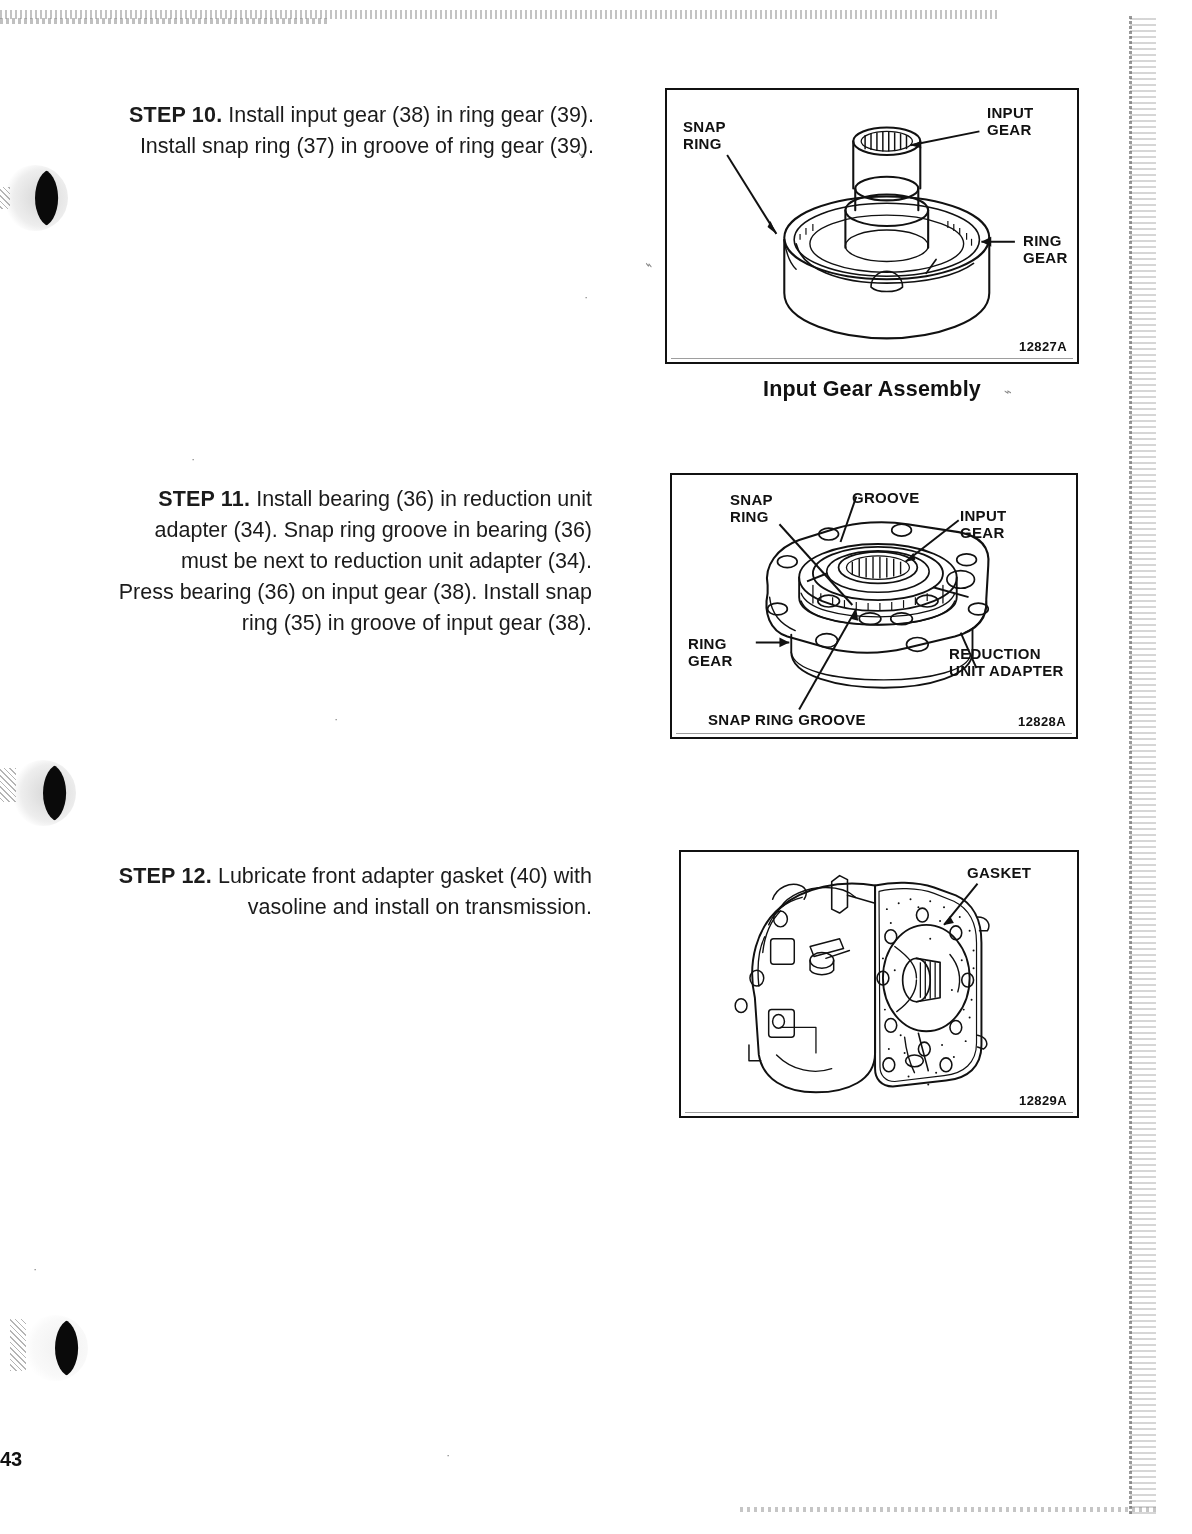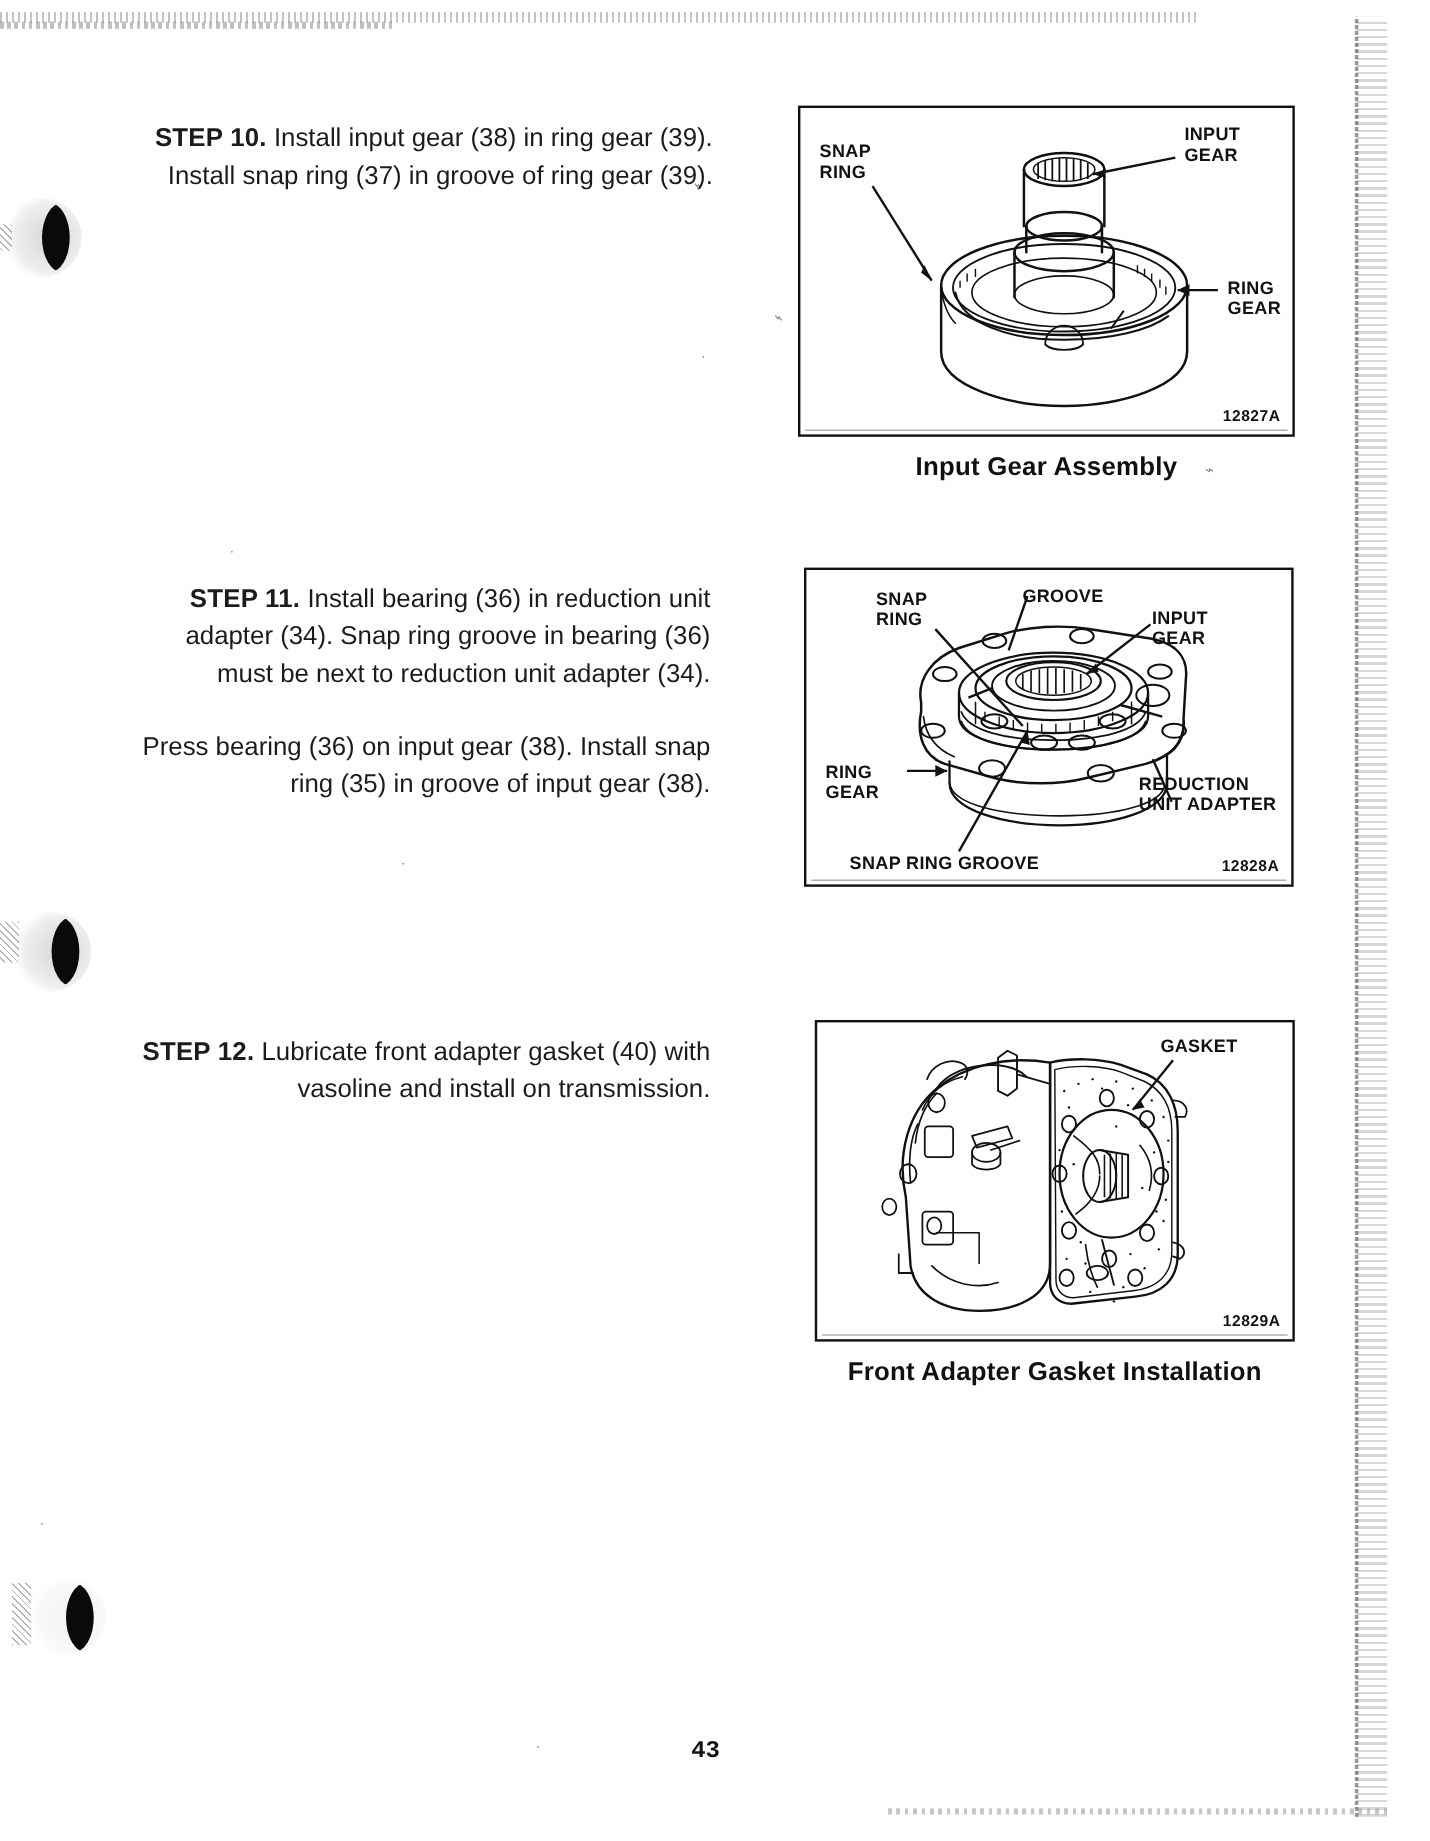--- a/index.html
+++ b/index.html
@@ -98,21 +98,21 @@
     font-size: 21.5px;
     line-height: 31px;
     color: #1b1b1b;
     text-align: justify;
   }
   .step-block .lead {
     font-weight: bold;
     letter-spacing: .2px;
   }
   .step-block p { margin: 0; text-align: right; }
-  .step-block p + p { margin-top: 30px; }
+  .step-block p + p { }
 
   #step10 { left: 114px; top: 100px;  width: 480px; text-align: left; }
   #step11 { left: 114px; top: 484px;  width: 478px; }
   #step12 { left: 114px; top: 861px;  width: 478px; }
 
   
   .figure { position: absolute; }
   .fig-box {
     position: relative;
     border: 2.5px solid #111;
@@ -159,25 +159,24 @@
   #fig3 { left: 679px; top: 850px; width: 400px; }
   #fig3 .fig-box { width: 400px; height: 268px; }
 
   svg.art { display:block; width: 100%; height: 100%; }
 
   
   #page-number {
     position: absolute;
     left: 0; right: 16px;
     top: 1448px;
-    text-align: center;
+    text-align: left;
     font-size: 20px;
     font-weight: bold;
     color: #111;
-    font-family: Liberation Mono, monospace;
   }
   
   .speck-dot {
     position: absolute;
     color: #8a8a8a;
     font-size: 13px;
     line-height: 1;
   }
 </style>
 </head>
@@ -533,18 +532,17 @@
 
         <g stroke="#111" stroke-width="2" fill="none">
           <line x1="300" y1="32" x2="266" y2="74"></line>
           <polygon points="266,74 276,72 272,65" fill="#111" stroke="none"></polygon>
         </g>
       </svg>
       <div class="inner-rule"></div>
       <div class="fig-num">12829A</div>
       <div class="fig-label" style="left:286px; top:12px;">GASKET</div>
     </div>
-    <div class="fig-caption">Front Adapter Gasket Installation</div>
   </div>
 
   <div id="page-number">43</div>
 
 </div>
 
 </body></html>

